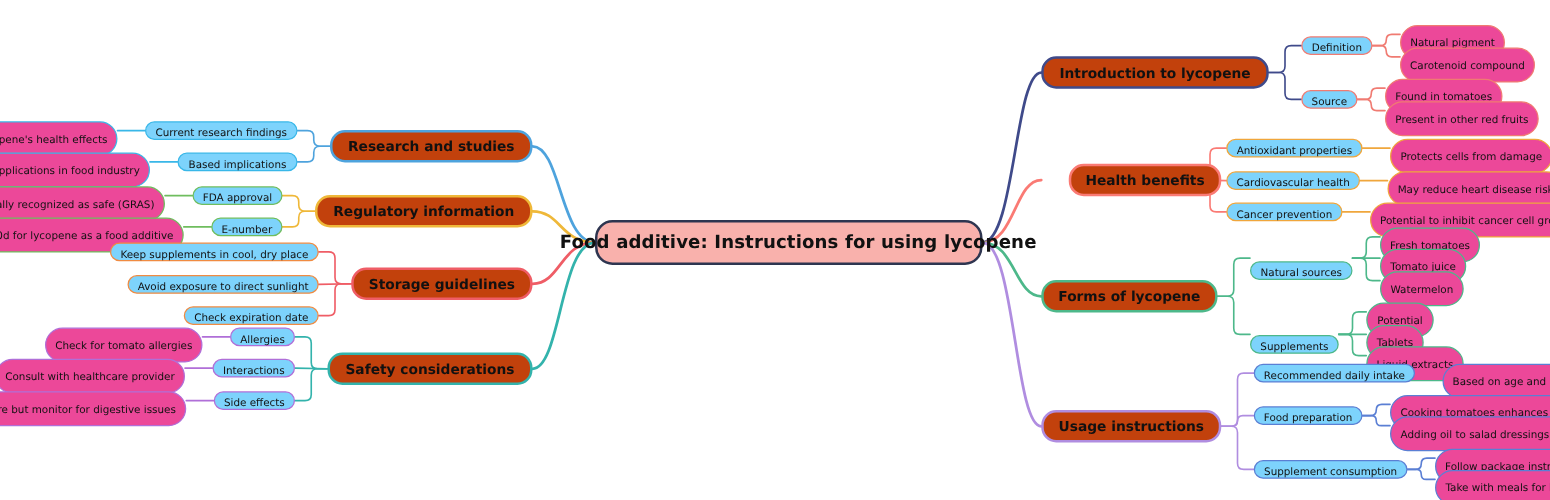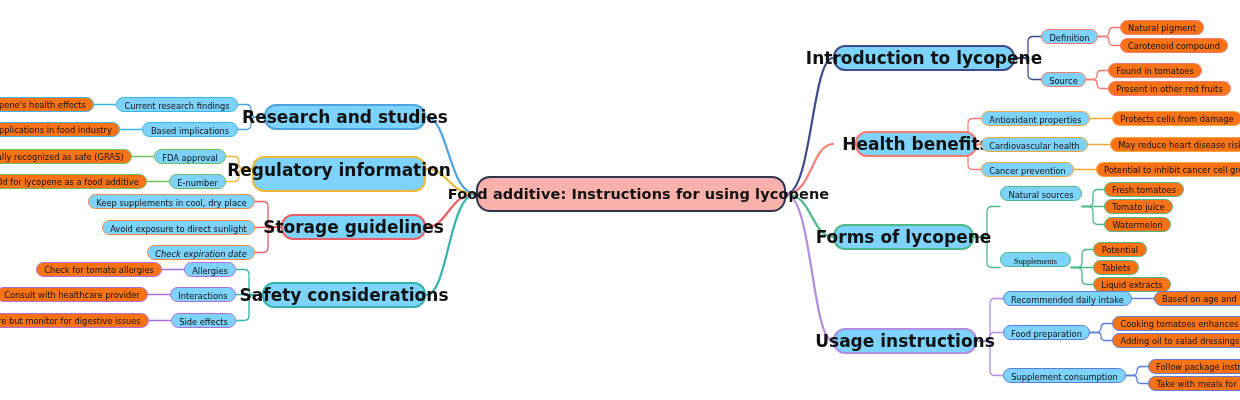--- a/index.html
+++ b/index.html
@@ -16,30 +16,30 @@
     text-align:center;white-space:nowrap;
     background:#fcb3ae;border-style:solid;border-radius:999px;
     color:#111111;
   }
   .node.root{
     background:#f9b1ac;border:2.5px solid #2e3550;border-radius:14px;
     font-size:14.5px;font-weight:bold;letter-spacing:.1px;
     height:36px;padding:0 16px;
   }
   .node.main{
-    background:#7dd3fc;border-width:2px;border-radius:12px;
-    font-size:17px;font-weight:bold;height:26px;padding:10px 10px;
+    background:#c2410c;border-width:2px;border-radius:12px;
+    font-size:11px;font-weight:bold;height:26px;padding:0 10px;
   }
   .node.mid{
     background:#7dd3fc;border-width:1.2px;border-radius:999px;
     font-size:8.3px;font-weight:normal;height:15px;padding:0 7px;align-items:flex-end;
   }
   .node.leaf{
-    background:#f97316;border-width:1.2px;border-radius:999px;
-    font-size:8.3px;font-weight:normal;height:15px;padding:0 7px;
+    background:#ec4899;border-width:1.2px;border-radius:999px;
+    font-size:8.3px;font-weight:normal;height:15px;padding:13px 7px;
   }
 </style>
 </head>
 <body>
 
 <div id="canvas">
   <svg class="links" id="links" viewBox="0 0 1240 400" preserveAspectRatio="none">
       <path d="M786,194 C811.85,194 811.85,58 833,58" fill="none" stroke="#3f4a8a" stroke-width="2.2" stroke-linecap="round"></path>
       <path d="M1015,58 L1023,58 Q1028,58 1028,53 L1028,41.5 Q1028,36.5 1033,36.5 L1041,36.5" fill="none" stroke="#3f4a8a" stroke-width="1.3" stroke-linecap="round"></path>
       <path d="M1098,36.5 L1104.5,36.5 Q1109,36.5 1109,32 L1109,32 Q1109,27.5 1113.5,27.5 L1120,27.5" fill="none" stroke="#f07b72" stroke-width="1.3" stroke-linecap="round"></path>
@@ -136,33 +136,33 @@
       </div>
       <div class="node mid" style="left: 981px; top: 162px; width: 93px; height: 15px; border-color: rgb(240, 166, 60);">
         <span>Cancer prevention</span>
       </div>
       <div class="node leaf" style="left: 1096px; top: 162px; width: 171px; height: 15px; border-color: rgb(240, 166, 60);">
         <span>Potential to inhibit cancer cell growth</span>
       </div>
       <div class="node main" style="left: 833px; top: 224px; width: 141px; height: 26px; border-color: rgb(77, 184, 138);">
         <span>Forms of lycopene</span>
       </div>
-      <div class="node mid" style="left: 1000px; top: 186px; width: 82px; height: 15px; border-color: rgb(77, 184, 138);">
+      <div class="node mid" style="left: 1000px; top: 209px; width: 82px; height: 15px; border-color: rgb(77, 184, 138);">
         <span>Natural sources</span>
       </div>
       <div class="node leaf" style="left: 1104px; top: 182px; width: 80px; height: 15px; border-color: rgb(77, 184, 138);">
         <span>Fresh tomatoes</span>
       </div>
       <div class="node leaf" style="left: 1104px; top: 199px; width: 69px; height: 15px; border-color: rgb(77, 184, 138);">
         <span>Tomato juice</span>
       </div>
       <div class="node leaf" style="left: 1104px; top: 217px; width: 67px; height: 15px; border-color: rgb(77, 184, 138);">
         <span>Watermelon</span>
       </div>
-      <div class="node mid" style="left: 1000px; top: 252px; width: 71px; height: 15px; border-color: rgb(77, 184, 138); font-family: Liberation Serif, serif;">
+      <div class="node mid" style="left: 1000px; top: 268px; width: 71px; height: 15px; border-color: rgb(77, 184, 138);">
         <span>Supplements</span>
       </div>
       <div class="node leaf" style="left: 1093px; top: 242px; width: 54px; height: 15px; border-color: rgb(77, 184, 138);">
         <span>Potential</span>
       </div>
       <div class="node leaf" style="left: 1093px; top: 260px; width: 46px; height: 15px; border-color: rgb(77, 184, 138);">
         <span>Tablets</span>
       </div>
       <div class="node leaf" style="left: 1093px; top: 277px; width: 78px; height: 15px; border-color: rgb(77, 184, 138);">
         <span>Liquid extracts</span>
@@ -202,21 +202,21 @@
       </div>
       <div class="node leaf" style="left: -109px; top: 97px; width: 203px; height: 15px; border-color: rgb(57, 183, 232);">
         <span>Ongoing studies on lycopene's health effects</span>
       </div>
       <div class="node mid" style="left: 142px; top: 122px; width: 96px; height: 15px; border-color: rgb(57, 183, 232);">
         <span>Based implications</span>
       </div>
       <div class="node leaf" style="left: -73px; top: 122px; width: 193px; height: 15px; border-color: rgb(57, 183, 232);">
         <span>Potential new applications in food industry</span>
       </div>
-      <div class="node main" style="left: 252px; top: 156px; width: 174px; height: 36px; border-color: rgb(239, 184, 57); align-items: flex-end;">
+      <div class="node main" style="left: 252px; top: 156px; width: 174px; height: 26px; border-color: rgb(239, 184, 57);">
         <span>Regulatory information</span>
       </div>
       <div class="node mid" style="left: 154px; top: 149px; width: 72px; height: 15px; border-color: rgb(111, 189, 94);">
         <span>FDA approval</span>
       </div>
       <div class="node leaf" style="left: -37px; top: 149px; width: 169px; height: 15px; border-color: rgb(111, 189, 94);">
         <span>Generally recognized as safe (GRAS)</span>
       </div>
       <div class="node mid" style="left: 169px; top: 174px; width: 57px; height: 15px; border-color: rgb(111, 189, 94);">
         <span>E-number</span>
@@ -226,21 +226,21 @@
       </div>
       <div class="node main" style="left: 281px; top: 214px; width: 145px; height: 26px; border-color: rgb(239, 93, 102);">
         <span>Storage guidelines</span>
       </div>
       <div class="node mid" style="left: 88px; top: 194px; width: 167px; height: 15px; border-color: rgb(240, 139, 66);">
         <span>Keep supplements in cool, dry place</span>
       </div>
       <div class="node mid" style="left: 102px; top: 220px; width: 153px; height: 15px; border-color: rgb(240, 139, 66);">
         <span>Avoid exposure to direct sunlight</span>
       </div>
-      <div class="node mid" style="left: 147px; top: 245px; width: 108px; height: 15px; border-color: rgb(240, 139, 66); font-style: italic;">
+      <div class="node mid" style="left: 147px; top: 245px; width: 108px; height: 15px; border-color: rgb(240, 139, 66);">
         <span>Check expiration date</span>
       </div>
       <div class="node main" style="left: 262px; top: 282px; width: 164px; height: 26px; border-color: rgb(51, 179, 172);">
         <span>Safety considerations</span>
       </div>
       <div class="node mid" style="left: 184px; top: 262px; width: 52px; height: 15px; border-color: rgb(176, 111, 216);">
         <span>Allergies</span>
       </div>
       <div class="node leaf" style="left: 36px; top: 262px; width: 126px; height: 15px; border-color: rgb(176, 111, 216);">
         <span>Check for tomato allergies</span>

